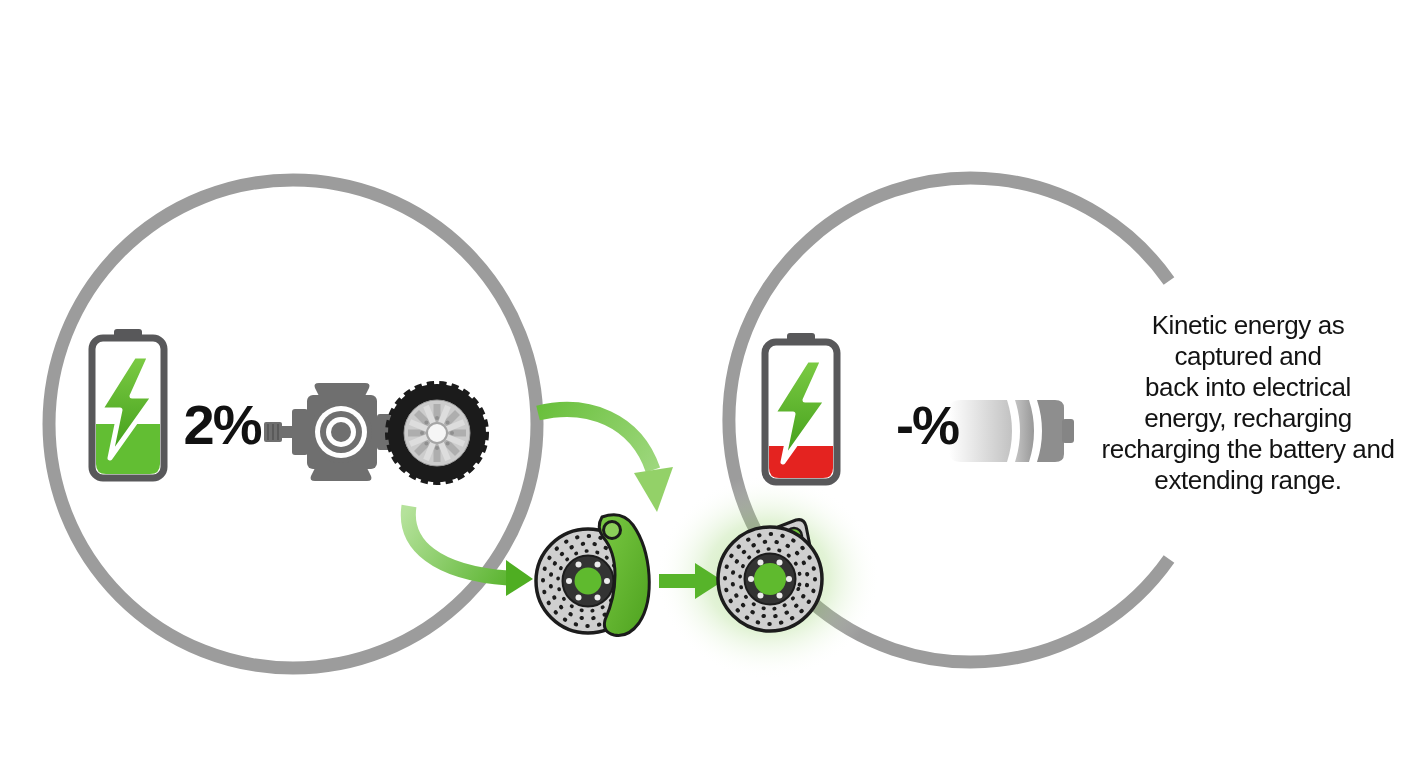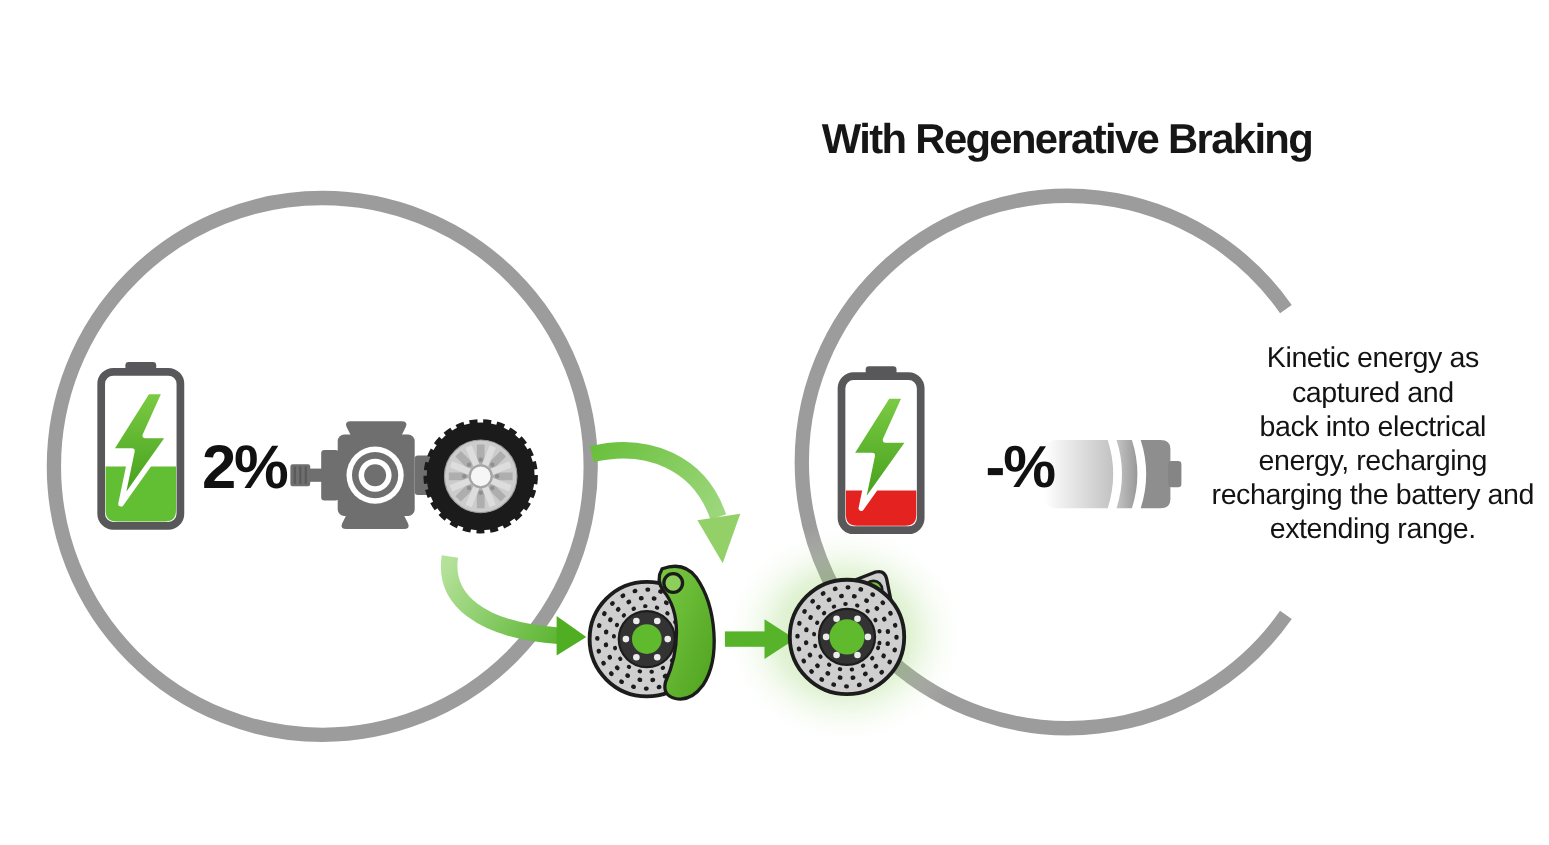--- a/index.html
+++ b/index.html
@@ -170,21 +170,20 @@
 
   <g transform="translate(770,579)">
     <path d="M 8,-52 L 26,-59 Q 34,-61 36,-53 L 40,-33 L 31,-26 L 13,-30 Q 6,-32 7,-40 Z" fill="#cfcfcf" stroke="#1c1c1c" stroke-width="3" stroke-linejoin="round"></path>
     <path d="M 9,-30 L 6,-10" stroke="#1c1c1c" stroke-width="3.5" fill="none"></path>
     <circle cx="24" cy="-43" r="8" fill="#6fc43c" stroke="#1c1c1c" stroke-width="2.5"></circle>
     <use href="#discBase"></use>
     <circle r="16" fill="#5fba2e"></circle>
   </g>
 </svg>
 
-<div class="title">With Regenerative Braking</div>
 
 <div class="pct pct-left">2%</div>
 
 <div class="pct pct-right">-%</div>
 
 <div class="caption">Kinetic energy as
 captured and
 back into electrical
 energy, recharging
 recharging the battery and

